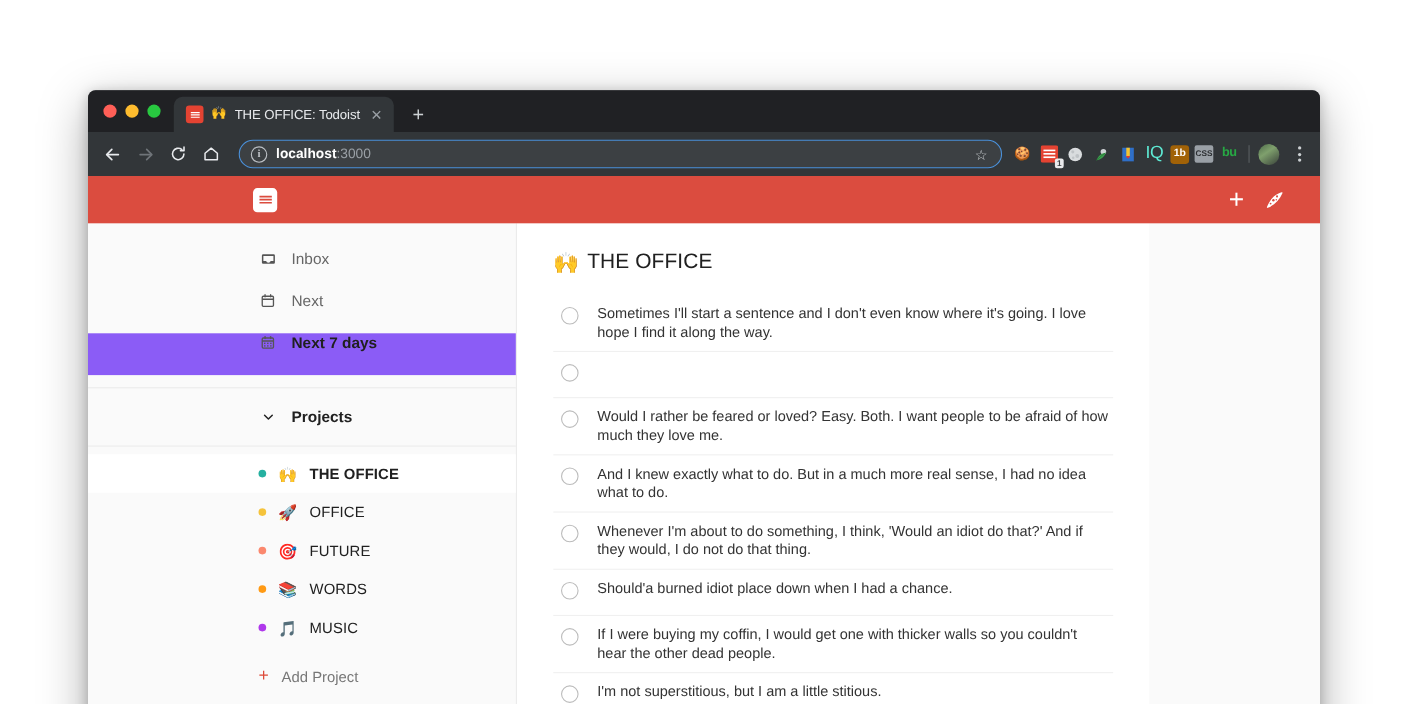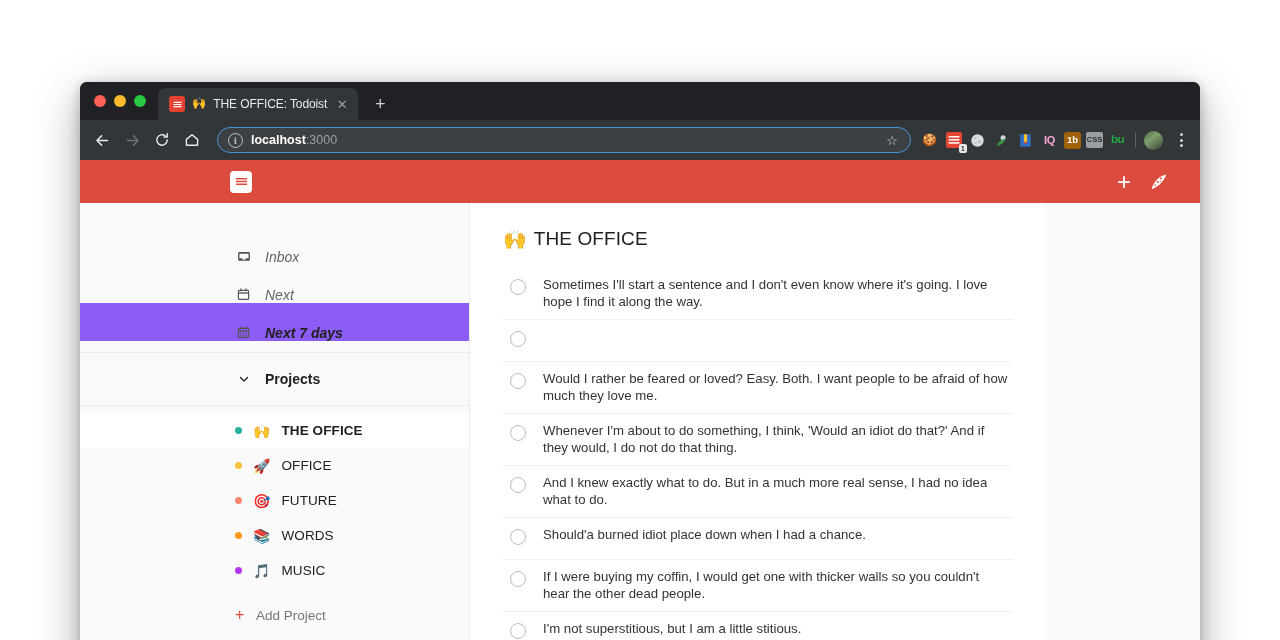--- a/index.html
+++ b/index.html
@@ -143,21 +143,21 @@
     flex: 0 0 auto;
   }
   .ext-badge {
     position: absolute;
     right: -4px; bottom: -3px;
     background: #e9eaec; color: #3c4043;
     font-size: 7.5px; font-weight: bold;
     border-radius: 2px;
     padding: 0 2px; line-height: 9px;
   }
-  .ext-iq { color: #f9a8d4; font-size: 11px; font-weight: bold; letter-spacing: -0.4px; }
+  .ext-iq { color: #5eead4; font-size: 16px; font-weight: normal; letter-spacing: -0.4px; }
   .ext-1b {
     background: #a16207; color: #fff; border-radius: 3px;
     width: 17px; height: 17px; font-size: 9.5px; font-weight: bold;
   }
   .ext-css {
     background: #9aa0a6; color: #2b2e31; border-radius: 2px;
     width: 17px; height: 16px; font-size: 7.5px; font-weight: bold;
   }
   .ext-bu { color: #27a844; font-size: 11.5px; font-weight: bold; letter-spacing: -0.5px; }
   .ext-sep { width: 1px; height: 16px; background: #5a5f63; margin: 0 3px; }
@@ -203,26 +203,25 @@
     width: 390px;
     background: #fafafa;
     border-right: 1px solid #ebebeb;
     padding-top: 24px;
     flex: 0 0 auto;
     overflow: hidden;
   }
   .nav-section { padding-bottom: 4px; }
   .nav-item {
     height: 38px;
-    display: flex; align-items: flex-end;
+    display: flex; align-items: flex-start;
     padding-left: 155px;
     gap: 13px;
     color: #666666;
     font-size: 14px;
-    font-style: italic;
   }
   .nav-item.active {
     background: #8b5cf6;
     color: #202020;
     font-weight: bold;
   }
   .nav-icon {
     width: 17px; height: 17px;
     display: flex; align-items: center; justify-content: center;
     color: #555555;
@@ -548,25 +547,25 @@
             </li>
             <li class="task">
               <span class="task-check"></span>
             </li>
             <li class="task">
               <span class="task-check"></span>
               <span class="task-text">Would I rather be feared or loved? Easy. Both. I want people to be afraid of how much they love me.</span>
             </li>
             <li class="task">
               <span class="task-check"></span>
+              <span class="task-text">And I knew exactly what to do. But in a much more real sense, I had no idea what to do.</span>
+            </li>
+            <li class="task">
+              <span class="task-check"></span>
               <span class="task-text">Whenever I'm about to do something, I think, 'Would an idiot do that?' And if they would, I do not do that thing.</span>
-            </li>
-            <li class="task">
-              <span class="task-check"></span>
-              <span class="task-text">And I knew exactly what to do. But in a much more real sense, I had no idea what to do.</span>
             </li>
             <li class="task">
               <span class="task-check"></span>
               <span class="task-text">Should'a burned idiot place down when I had a chance.</span>
             </li>
             <li class="task">
               <span class="task-check"></span>
               <span class="task-text">If I were buying my coffin, I would get one with thicker walls so you couldn't hear the other dead people.</span>
             </li>
             <li class="task">

